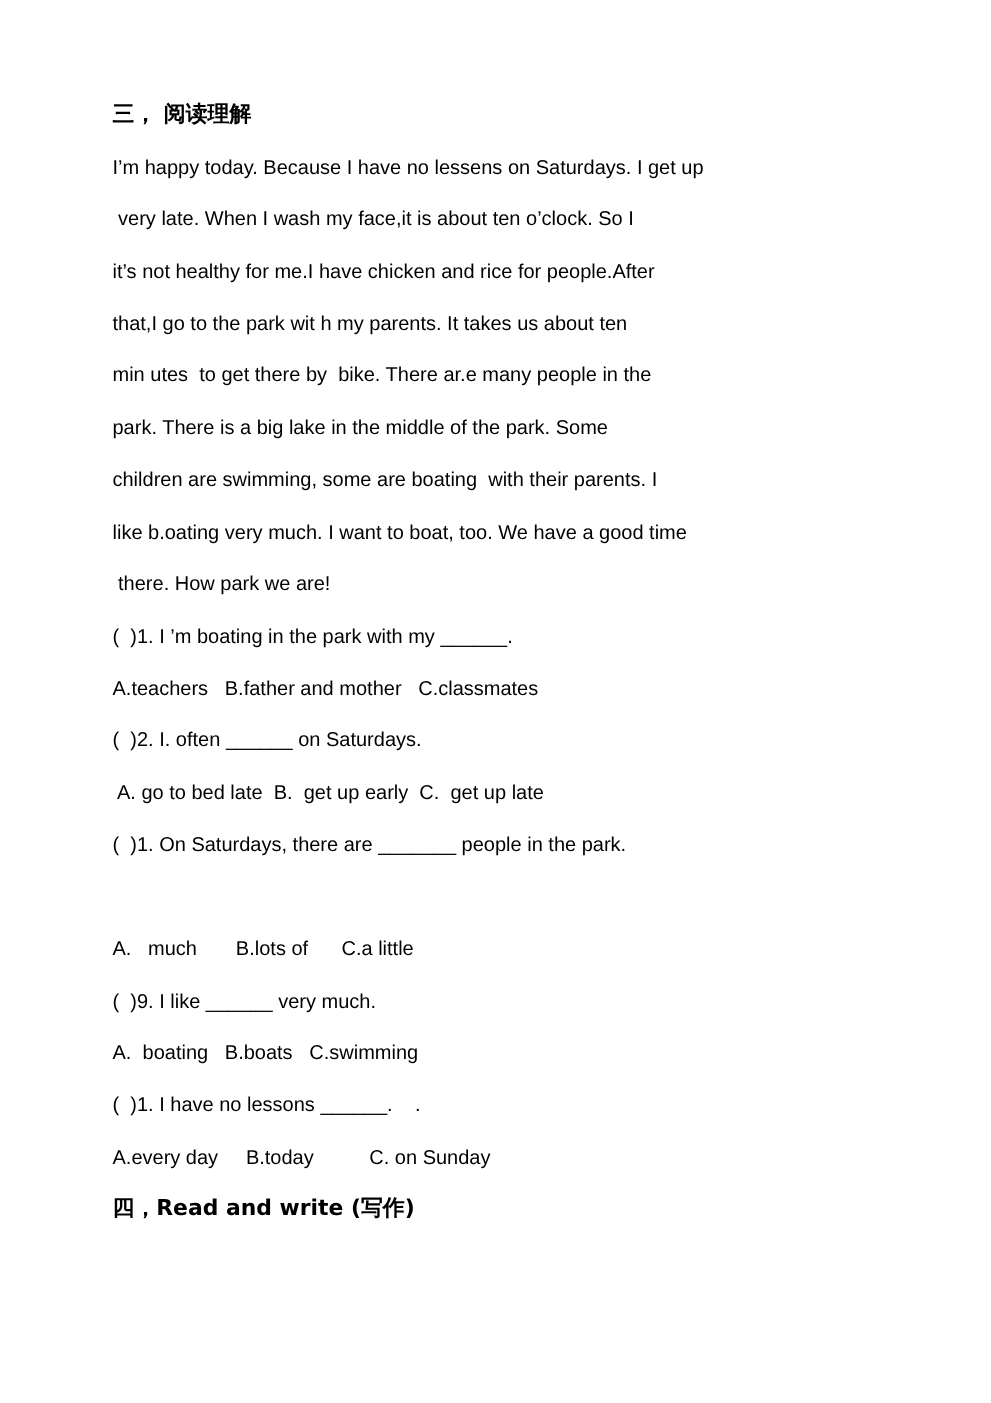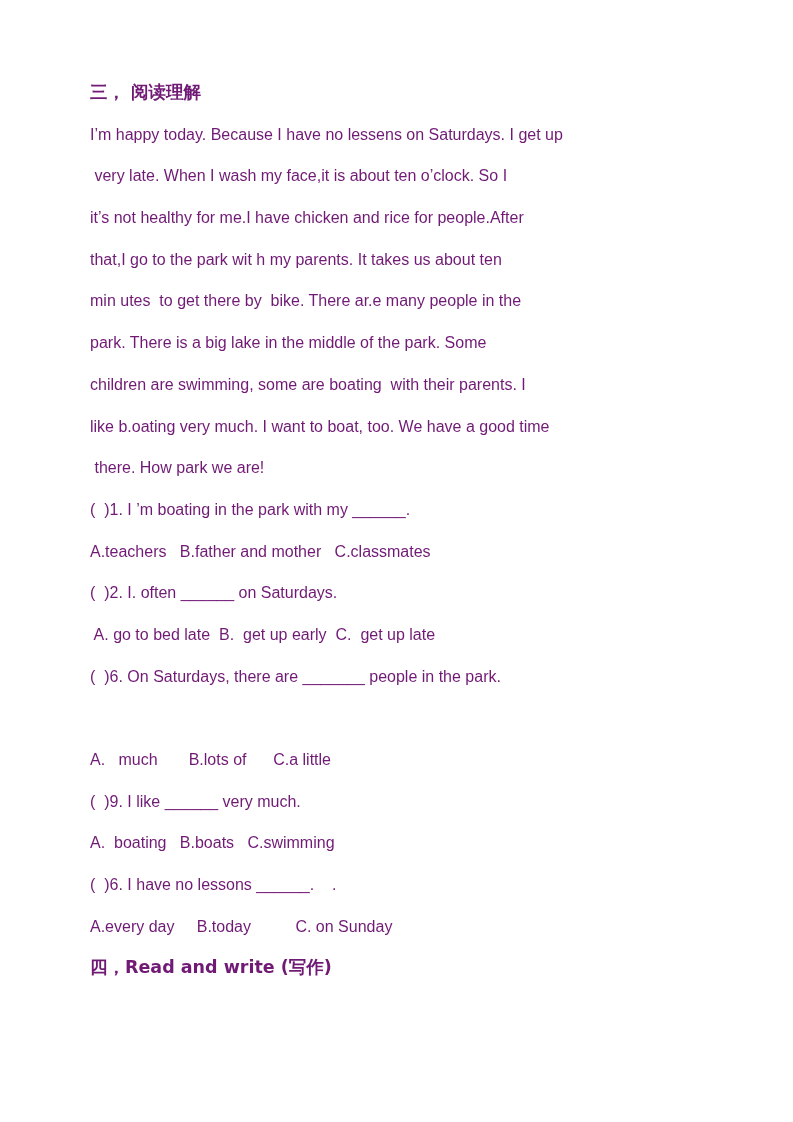--- a/index.html
+++ b/index.html
@@ -5,21 +5,21 @@
   * { margin: 0; padding: 0; box-sizing: border-box; }
   html, body { background: #ffffff; }
   .page {
     position: relative;
     width: 793px;
     height: 1122px;
     margin: 0 auto;
     background: #ffffff;
     padding: 72px 92px 0 90px;
     overflow: hidden;
-    color: #701a75;
+    color: #000000;
     font-family: "DejaVu Sans Mono", "Liberation Mono", monospace;
   }
   .line {
     font-size: 16px;
     line-height: 41.7px;
     height: 41.7px;
     white-space: pre;
     font-family: Liberation Sans, sans-serif;
   }
   .heading {
@@ -48,25 +48,25 @@
   <div class="line">children are swimming, some are boating  with their parents. I</div>
   <div class="line">like b.oating very much. I want to boat, too. We have a good time</div>
   <div class="line"> there. How park we are!</div>
 
   <div class="line">(  )1. I ’m boating in the park with my ______.</div>
   <div class="line">A.teachers   B.father and mother   C.classmates</div>
 
   <div class="line">(  )2. I. often ______ on Saturdays.</div>
   <div class="line"> A. go to bed late  B.  get up early  C.  get up late</div>
 
-  <div class="line">(  )6. On Saturdays, there are _______ people in the park.</div>
+  <div class="line">(  )1. On Saturdays, there are _______ people in the park.</div>
   <div class="line blank-line"></div>
   <div class="line">A.   much       B.lots of      C.a little</div>
 
   <div class="line">(  )9. I like ______ very much.</div>
   <div class="line">A.  boating   B.boats   C.swimming</div>
 
-  <div class="line">(  )6. I have no lessons ______.    .</div>
+  <div class="line">(  )1. I have no lessons ______.    .</div>
   <div class="line">A.every day     B.today          C. on Sunday</div>
 
   <h2 class="heading">四，Read and write (写作)</h2>
 
 </div>
 
 </body></html>

